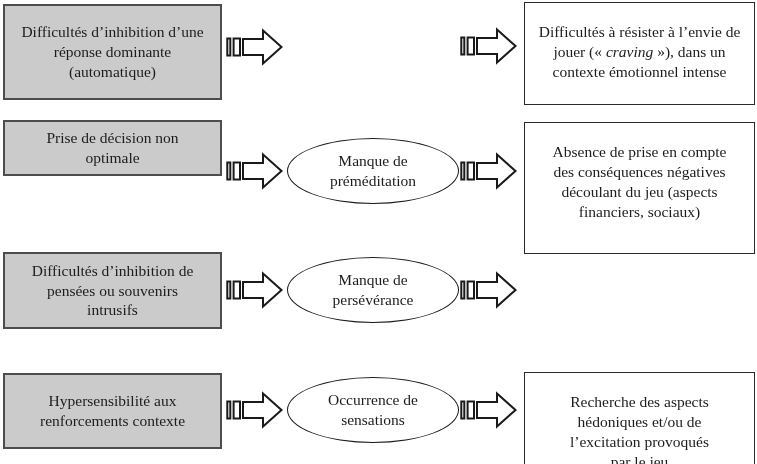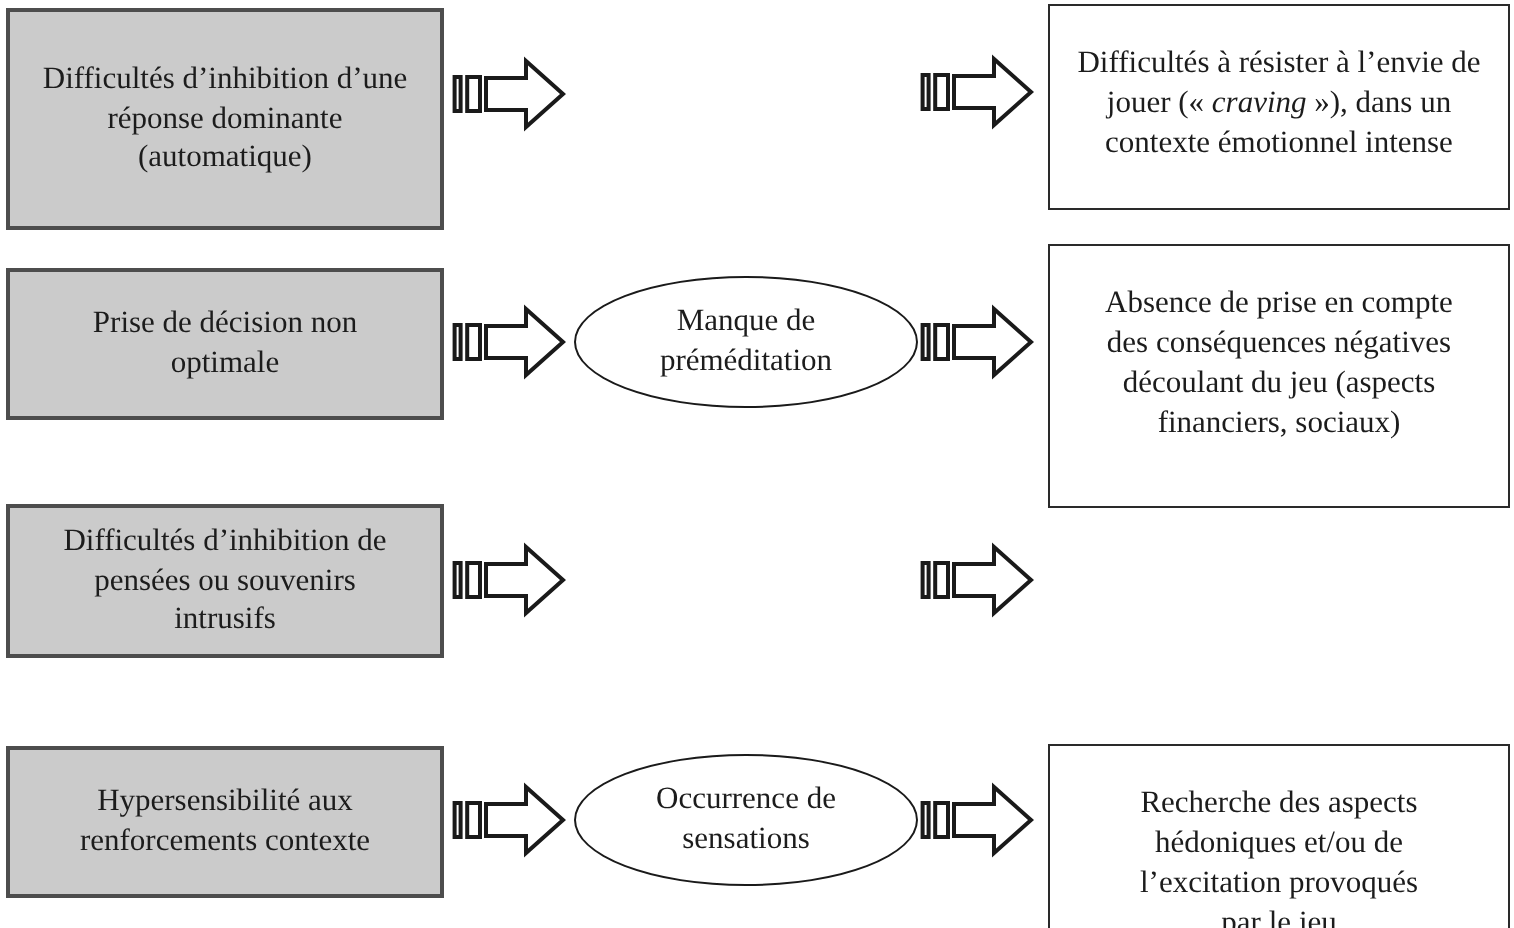--- a/index.html
+++ b/index.html
@@ -7,22 +7,22 @@
     position:relative;width:757px;height:464px;background:#ffffff;
     font-family:"Liberation Serif","DejaVu Serif",serif;
     color:#1c1c1c;overflow:hidden;
   }
   .gray-box{
     position:absolute;left:3px;width:219px;box-sizing:border-box;
     background:#cbcbcb;border:2px solid #4d4d4d;
     display:flex;align-items:center;justify-content:center;
     text-align:center;font-size:15.5px;line-height:1.28;
   }
-  .gb1{top:4px;height:111px}
-  .gb2{top:134px;height:76px}
+  .gb1{top:4px;height:96px}
+  .gb2{top:120px;height:56px}
   .gb3{top:252px;height:77px}
   .gb4{top:373px;height:76px}
   .gb1 span{max-width:200px}
   .gb2 span{max-width:168px}
   .gb3 span{max-width:176px}
   .gb4 span{max-width:182px}
 
   .ellipse{
     position:absolute;left:287px;width:172px;box-sizing:border-box;
     background:#ffffff;border:1.6px solid #1a1a1a;border-radius:50%;
@@ -114,20 +114,23 @@
   <div class="gray-box gb3">
     <span>Difficultés d’inhibition de pensées ou souvenirs intrusifs</span>
   </div>
   <svg class="arrow a3l" viewBox="0 0 57 38">
     <g fill="#ffffff" stroke="#1a1a1a" stroke-width="2">
       <rect x="1.3" y="10.5" width="3" height="17"></rect>
       <rect x="7.6" y="10.5" width="6.4" height="17"></rect>
       <polygon points="17,11 37,11 37,2.5 55.5,19 37,35.5 37,27 17,27"></polygon>
     </g>
   </svg>
+  <div class="ellipse el3">
+    <span>Manque de persévérance</span>
+  </div>
   <svg class="arrow a3r" viewBox="0 0 57 38">
     <g fill="#ffffff" stroke="#1a1a1a" stroke-width="2">
       <rect x="1.3" y="10.5" width="3" height="17"></rect>
       <rect x="7.6" y="10.5" width="6.4" height="17"></rect>
       <polygon points="17,11 37,11 37,2.5 55.5,19 37,35.5 37,27 17,27"></polygon>
     </g>
   </svg>
 
   <div class="gray-box gb4">
     <span>Hypersensibilité aux renforcements contexte</span>

